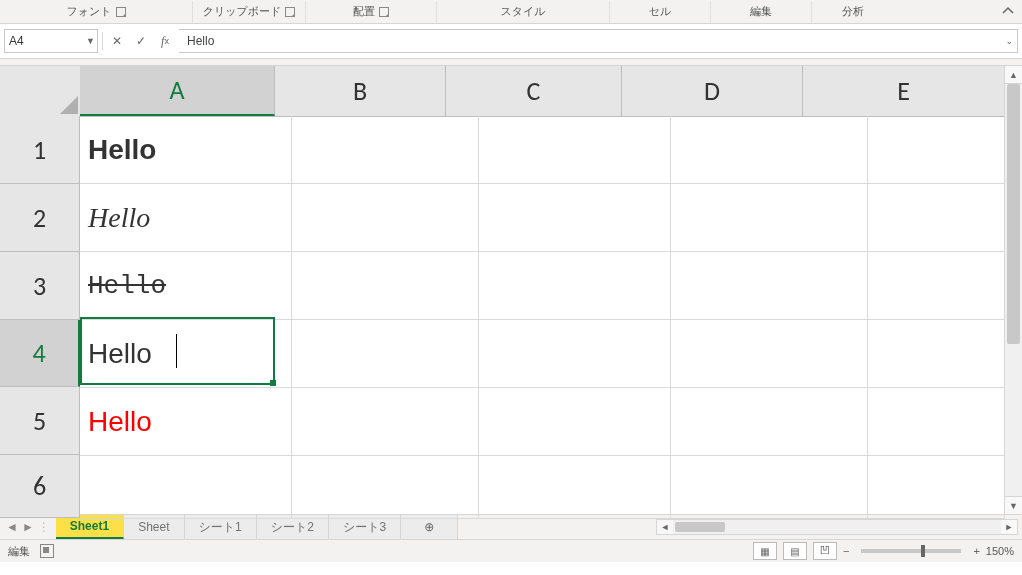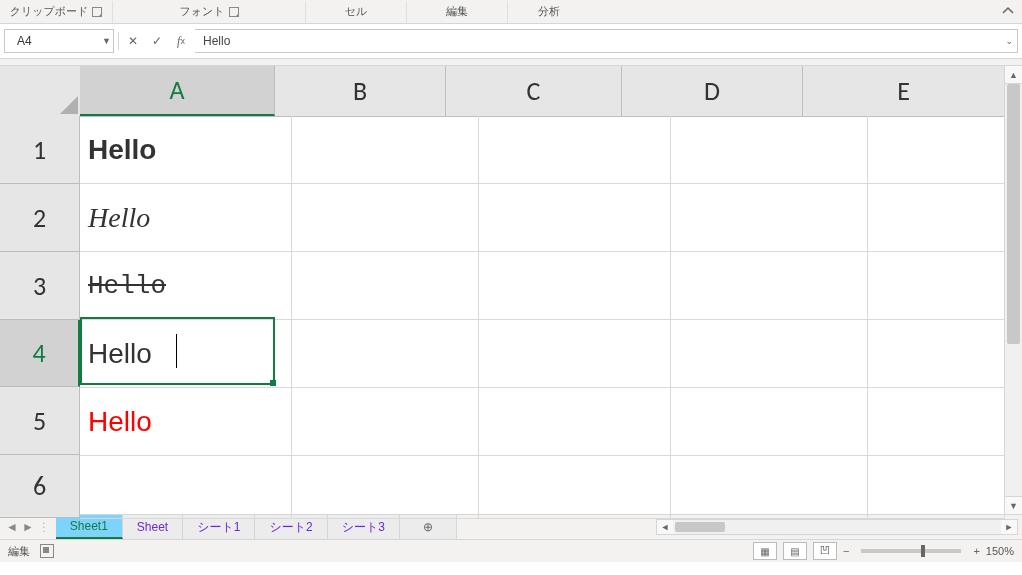--- a/index.html
+++ b/index.html
@@ -71,21 +71,21 @@
     padding: 3px 4px;
     gap: 4px;
   }
   .name-box {
     width: 84px;
     height: 22px;
     border: 1px solid #c8c8c8;
     background: #fff;
     display: flex;
     align-items: center;
-    padding: 0 12px;
+    padding: 0 4px;
     position: relative;
   }
   .name-box .dd {
     position: absolute;
     right: 2px;
     top: 50%;
     transform: translateY(-50%);
     color: #666;
     font-size: 9px;
   }
@@ -291,28 +291,28 @@
     padding:0 6px;
     color:#888;
   }
   .tabs-nav span{cursor:pointer;}
   .tabs { display:flex; }
   .tab {
     padding:0 14px;
     border-right:1px solid #d6d6d6;
     display:flex;align-items:center;
     background:#ececec;
-    color:#6d28d9;
+    color:#737373;
     cursor:pointer;
   }
   .tab.active {
-    background:#7dd3fc;
+    background:#fde047;
     border-bottom:2px solid #107c41;
     color:#107c41;
-    font-weight:400;
+    font-weight:700;
   }
   .tab.add {
     color:#666;
     width:28px;justify-content:center;
   }
   .hscroll {
     flex:1;
     display:flex;
     align-items:center;
     justify-content:flex-end;
@@ -360,27 +360,34 @@
     width:100px;height:4px;background:#c8c8c8;position:relative;margin:0 6px;
   }
   .zoom-slider::after{content:"";position:absolute;left:60%;top:-4px;width:4px;height:12px;background:#666;}
   .zoom-sign{color:#666;}
 
 </style>
 </head>
 <body>
 
 <div class="ribbon-groups">
+  <div class="ribbon-group" style="width:180px">
+    <span>フォント</span>
+    <span class="dlg-icon"></span>
+  </div>
   <div class="ribbon-group" style="width:100px">
     <span>クリップボード</span>
     <span class="dlg-icon"></span>
   </div>
-  <div class="ribbon-group" style="width:180px">
-    <span>フォント</span>
+  <div class="ribbon-group" style="width:118px">
+    <span>配置</span>
     <span class="dlg-icon"></span>
+  </div>
+  <div class="ribbon-group" style="width:160px">
+    <span>スタイル</span>
   </div>
   <div class="ribbon-group" style="width:88px">
     <span>セル</span>
   </div>
   <div class="ribbon-group" style="width:88px">
     <span>編集</span>
   </div>
   <div class="ribbon-group" style="width:70px;border-right:none">
     <span>分析</span>
   </div>

